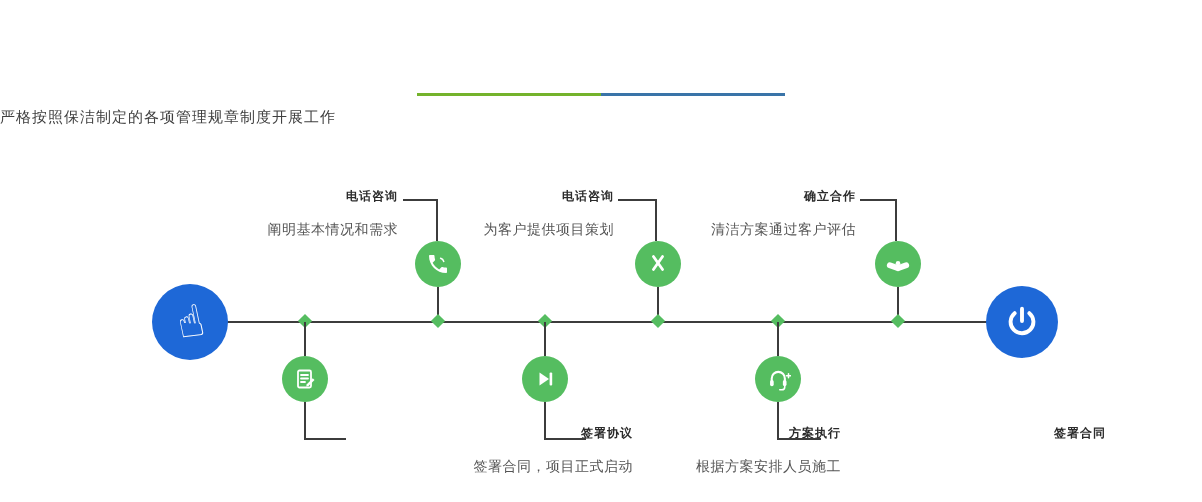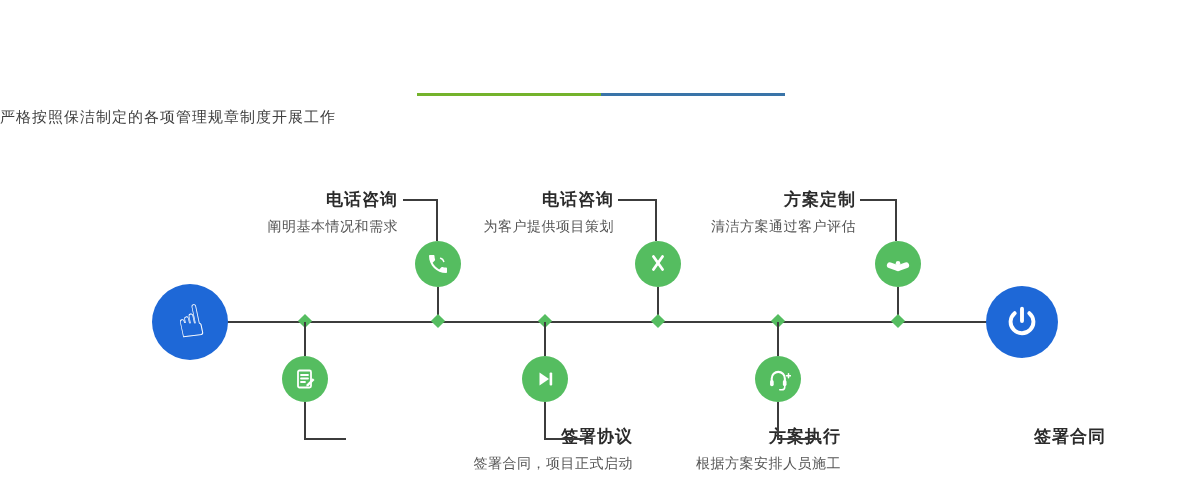--- a/index.html
+++ b/index.html
@@ -29,22 +29,22 @@
   .stem { position:absolute; width:2px; background:#3c3c3c; }
 
   
   .conn-top { position:absolute; border-top:2px solid #3c3c3c; border-right:2px solid #3c3c3c; }
   .conn-bottom { position:absolute; border-left:2px solid #3c3c3c; border-bottom:2px solid #3c3c3c; }
 
   
   .label-box { position:absolute; }
   .label-box.top { width:220px; text-align:right; }
   .label-box.bottom { width:280px; text-align:right; }
-  .step-title { font-size:17px; font-weight:bold; color:#2b2b2b; letter-spacing:1px; }
-  .step-desc { font-size:14px; color:#555; margin-top:7px; letter-spacing:0.5px; }
+  .step-title { font-size:12px; font-weight:bold; color:#2b2b2b; letter-spacing:1px; }
+  .step-desc { font-size:14px; color:#555; margin-top:16px; letter-spacing:0.5px; }
 
   
   .s1 .label-box { left:178px; top:188px; }
   .s1 .conn-top  { left:403px; top:199px; width:35px; height:42px; }
   .s1 .node      { left:415px; top:241px; }
   .s1 .stem      { left:437px; top:287px; height:35px; }
   .s1 .diamond   { left:433px; top:316px; }
 
   .s3 .label-box { left:394px; top:188px; }
   .s3 .conn-top  { left:618px; top:199px; width:39px; height:42px; }
@@ -167,21 +167,21 @@
     </div>
     <div class="conn-bottom"></div>
     <div class="label-box bottom">
       <div class="step-title">方案执行</div>
       <div class="step-desc">根据方案安排人员施工</div>
     </div>
   </div>
 
   <div class="step s5">
     <div class="label-box top">
-      <div class="step-title">方案定制</div>
+      <div class="step-title">确立合作</div>
       <div class="step-desc">清洁方案通过客户评估</div>
     </div>
     <div class="conn-top"></div>
     <div class="node">
       <svg width="26" height="26" viewBox="0 0 24 24">
         <g fill="#fff">
           <rect x="1.5" y="11.8" width="13" height="5.4" rx="2.7" transform="rotate(20 8 14.5)"></rect>
           <rect x="9.5" y="11.8" width="13" height="5.4" rx="2.7" transform="rotate(-20 16 14.5)"></rect>
           <circle cx="12" cy="11.3" r="2.1"></circle>
         </g>

